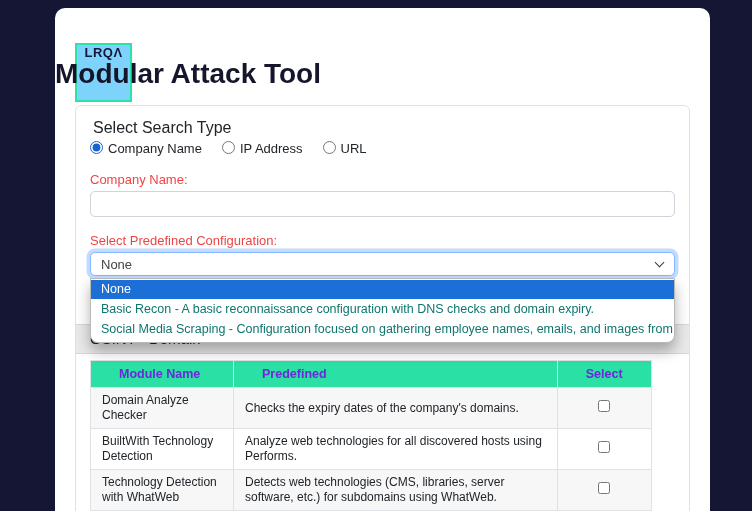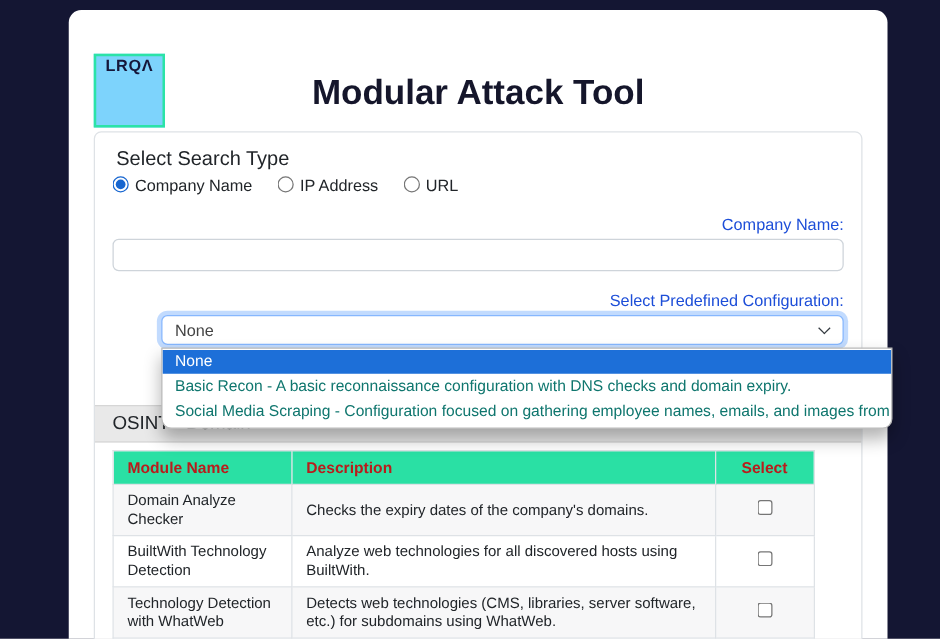--- a/index.html
+++ b/index.html
@@ -14,39 +14,39 @@
     background:#ffffff;border-radius:10px 10px 0 0;
   }
   .card-header{position:relative;height:97px;}
   .logo-box{
     position:absolute;left:20px;top:35px;width:53px;height:55px;
     border:2px solid #2be3a7;background:#7dd3fc;
     display:flex;align-items:flex-start;justify-content:center;
   }
   .logo-text{font-weight:bold;font-size:13px;color:#15173a;letter-spacing:.5px;}
   .page-title{
-    position:absolute;left:0;right:0;top:50px;text-align:center;
+    position:absolute;left:0;right:0;top:50px;
     font-size:28px;font-weight:bold;color:#15162b;margin:0;
   }
   .panel{
     margin:0 20px;border:1px solid #dee2e6;border-radius:6px 6px 0 0;
     background:#fff;min-height:420px;
   }
   .form-section{position:relative;padding:6px 14px 0 14px;}
   .section-heading{font-size:16px;font-weight:500;margin:6px 0 4px 3px;color:#212529;line-height:19px;}
   .radio-row{display:flex;align-items:center;gap:6px;margin:0 0 10px 0;font-size:13px;}
   .radio-row label{display:flex;align-items:flex-start;gap:5px;margin-right:14px;cursor:pointer;}
   .radio-row input[type=radio]{width:13px;height:13px;margin:0;accent-color:#1766d0;}
-  .field-label{font-size:13px;color:#1d4ed8;line-height:16px;margin:16px 0 3px 0;display:block;text-align:right;}
+  .field-label{font-size:13px;color:#ef4444;line-height:16px;margin:16px 0 3px 0;display:block;}
   .text-input{
     display:block;width:100%;box-sizing:border-box;height:26px;
     border:1px solid #ced4da;border-radius:5px;padding:2px 8px;
     font-size:13px;color:#495057;outline:none;margin-bottom:9px;
   }
-  .select-wrap{position:relative;margin-left:39px;}
+  .select-wrap{position:relative;}
   .select-box{
     box-sizing:border-box;height:24px;width:100%;
     border:1px solid #86b7fe;border-radius:5px;background:#fff;
     box-shadow:0 0 0 3.5px rgba(13,110,253,.25);
     display:flex;align-items:center;padding:0 10px;
     font-size:13px;color:#444;cursor:pointer;
   }
   .chevron{
     position:absolute;right:12px;top:7px;width:6px;height:6px;
     border-right:1.8px solid #343a40;border-bottom:1.8px solid #343a40;
@@ -65,22 +65,22 @@
   .dropdown .opt.highlight{background:#1d6fd8;color:#ffffff;}
   .after-select-spacer{height:48px;}
   .osint-bar{
     background:#e9e9e9;border-top:1px solid #d6d6d6;border-bottom:1px solid #d6d6d6;
     padding:5px 14px;font-size:15px;color:#212529;line-height:18px;
   }
   .table-section{padding:6px 14px 0 14px;}
   table.modules{border-collapse:collapse;width:96%;font-size:12px;}
   table.modules th, table.modules td{border:1px solid #dee2e6;}
   table.modules th{
-    background:#2ae0a4;color:#b91c1c;font-weight:bold;text-align:left;
-    padding:6px 11px;font-size:12.5px;
+    background:#2ae0a4;color:#6d28d9;font-weight:bold;text-align:left;
+    padding:6px 28px;font-size:12.5px;
   }
   table.modules th.sel-col{text-align:center;}
   table.modules td{padding:5px 11px;line-height:15px;vertical-align:middle;color:#212529;background:#fff;}
   table.modules tr:nth-child(odd) td{background:#f7f7f8;}
   td.col-module{width:120px;}
   td.col-select{width:56px;text-align:center;}
   td.col-select input{width:12px;height:12px;margin:0;accent-color:#1766d0;}
 </style>
 </head>
 <body>
@@ -135,33 +135,33 @@
       <div class="after-select-spacer"></div>
     </div>
 
     <div class="osint-bar">OSINT - Domain</div>
 
     <div class="table-section">
       <table class="modules">
         <thead>
           <tr>
             <th>Module Name</th>
-            <th>Description</th>
+            <th>Predefined</th>
             <th class="sel-col">Select</th>
           </tr>
         </thead>
         <tbody>
           <tr>
             <td class="col-module">Domain Analyze Checker</td>
             <td>Checks the expiry dates of the company's domains.</td>
             <td class="col-select"><input type="checkbox" style=""></td>
           </tr>
           <tr>
             <td class="col-module">BuiltWith Technology Detection</td>
-            <td>Analyze web technologies for all discovered hosts using BuiltWith.</td>
+            <td>Analyze web technologies for all discovered hosts using Performs.</td>
             <td class="col-select"><input type="checkbox" style=""></td>
           </tr>
           <tr>
             <td class="col-module">Technology Detection with WhatWeb</td>
             <td>Detects web technologies (CMS, libraries, server software, etc.) for subdomains using WhatWeb.</td>
             <td class="col-select"><input type="checkbox" style=""></td>
           </tr>
 
         </tbody>
       </table>

